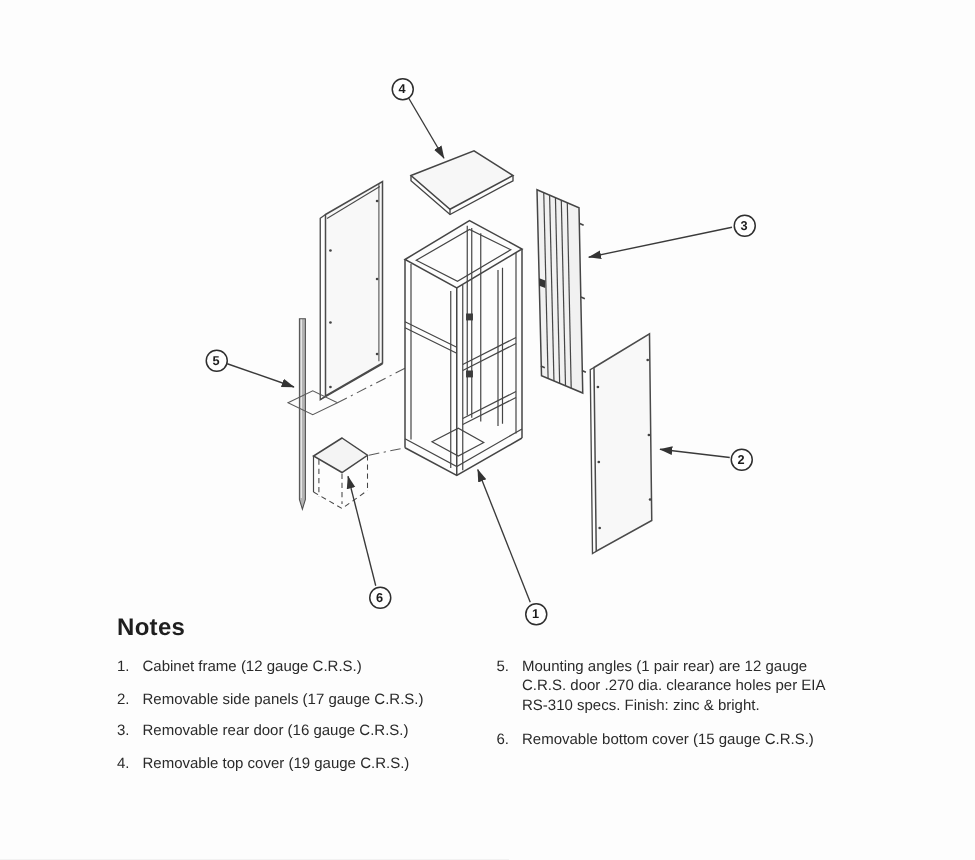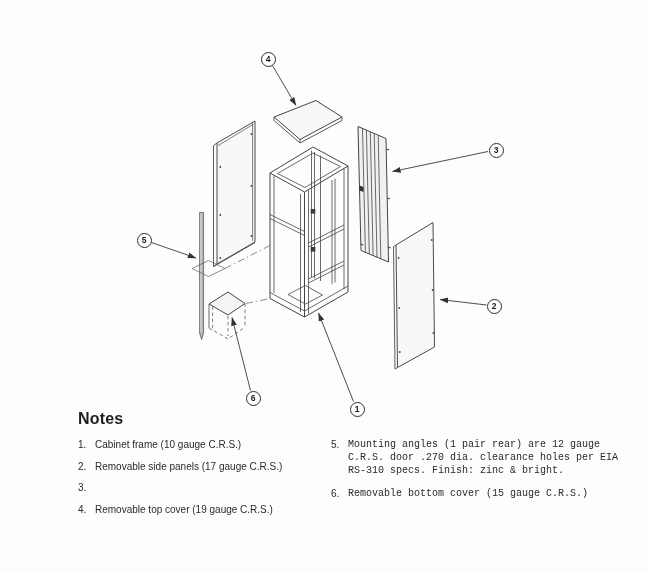--- a/index.html
+++ b/index.html
@@ -21,21 +21,21 @@
   .notes h2{
     position:absolute;left:78px;top:410px;margin:0;
     font-size:16px;font-weight:bold;color:#1f1f1f;letter-spacing:.2px;
   }
   .ncol{position:absolute;display:flex;flex-direction:column;}
   .ncol-left{left:78px;top:438px;}
   .ncol-right{left:331px;top:438px;}
   .note{display:flex;margin:0 0 8.5px 0;font-size:10px;line-height:13.2px;color:#2a2a2a;}
   .note .nnum{flex:none;width:17px;}
   .note .ntxt{white-space:nowrap;}
-  .note .nline{display:block;white-space:nowrap;font-family:Liberation Mono, monospace;}
+  .note .nline{display:block;white-space:nowrap;}
   .note-5{margin-bottom:9.5px;}
 </style>
 </head>
 <body>
 
 <div class="stage">
 
   <svg class="diagram" width="650" height="573" viewBox="0 0 650 573">
     <defs>
       <marker id="ah" markerWidth="10" markerHeight="8" refX="8.2" refY="3.5" orient="auto" markerUnits="userSpaceOnUse">
@@ -159,28 +159,29 @@
   <div class="callout" style="left:245.5px;top:390.5px">
     <span>6</span>
   </div>
 
   <div class="notes">
     <h2>Notes</h2>
 
     <div class="ncol ncol-left">
       <div class="note">
         <span class="nnum">1.</span>
-        <span class="ntxt">Cabinet frame (10 gauge C.R.S.)</span>
+        <span class="ntxt">Cabinet frame (12 gauge C.R.S.)</span>
       </div>
       <div class="note">
         <span class="nnum">2.</span>
         <span class="ntxt">Removable side panels (17 gauge C.R.S.)</span>
       </div>
       <div class="note">
         <span class="nnum">3.</span>
+        <span class="ntxt">Removable rear door (16 gauge C.R.S.)</span>
       </div>
       <div class="note">
         <span class="nnum">4.</span>
         <span class="ntxt">Removable top cover (19 gauge C.R.S.)</span>
       </div>
     </div>
 
     <div class="ncol ncol-right">
       <div class="note note-5">
         <span class="nnum">5.</span>

